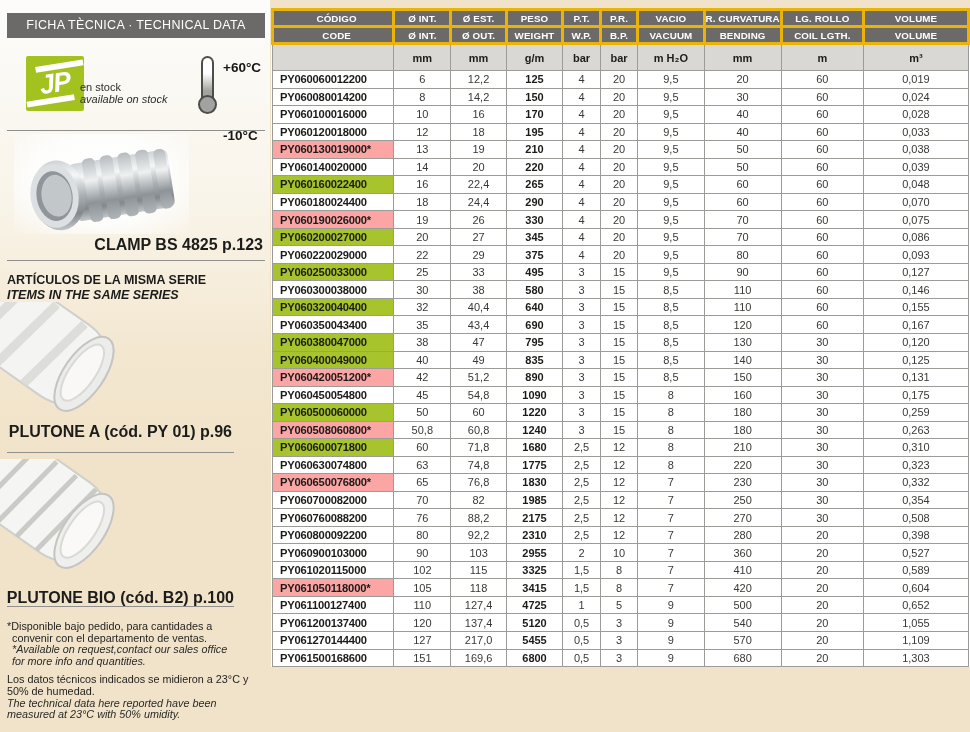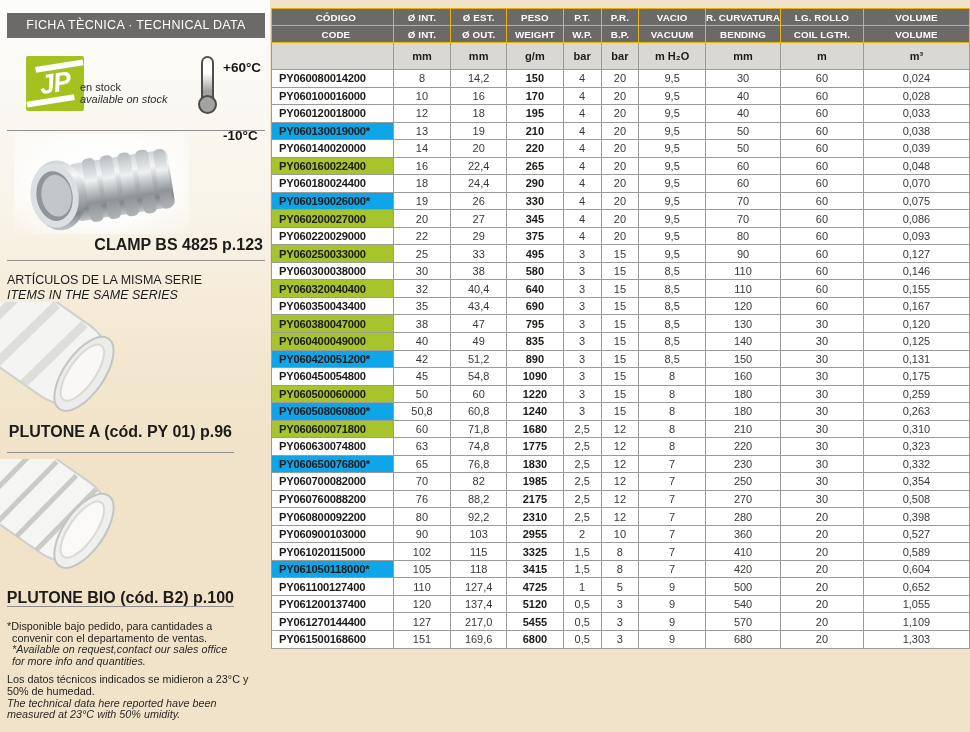--- a/index.html
+++ b/index.html
@@ -53,53 +53,53 @@
   #div1 { top: 130px; width: 258px; }
   #div2 { top: 260px; width: 258px; }
   #div3 { top: 452px; width: 227px; }
   #div4 { top: 606px; width: 227px; }
 
   .caption { position: absolute; font-weight: bold; font-size: 16px; color: #1c1c1a; white-space: nowrap; }
   #cap-clamp { top: 236px; right: 7px; }
   #cap-h1 { top: 423px; right: 38px; }
   #cap-h2 { top: 589px; right: 36px; }
 
-  .series-title { position: absolute; left: 7px; top: 273px; font-weight: normal; font-size: 12.5px; color: #1c1c1a; line-height: 15px; }
+  .series-title { position: absolute; left: 7px; top: 273px; font-weight: bold; font-size: 12.5px; color: #1c1c1a; line-height: 15px; }
   .series-title .en { font-style: italic; }
 
   .art { position: absolute; }
   #art-clamp { left: 14px; top: 134px; width: 175px; height: 100px;
     background: radial-gradient(ellipse at 50% 45%, #ffffff 0%, #fdfdfc 55%, rgba(253,253,252,0) 100%); }
   #art-h1 { left: 0px; top: 302px; width: 152px; height: 134px; }
   #art-h2 { left: 0px; top: 459px; width: 152px; height: 134px; }
 
   
   #footnotes { position: absolute; left: 7px; top: 621px; width: 254px; font-size: 10.8px; color: #1f1f1d; line-height: 11.6px; }
   .footnote-group { margin-bottom: 7px; }
   .fn-line.it { font-style: italic; color: #2a2a28; }
   .fn-line.ind { padding-left: 5px; }
 
   
   .table-wrap { position: absolute; left: 271px; top: 8px; }
   table { border-collapse: collapse; background: #fff; table-layout: fixed; border: 1px solid #8f8f8d; }
   th, td { border: 1px solid #9b9b97; padding: 0; white-space: nowrap; overflow: hidden; vertical-align: middle; }
   thead tr.dark th {
     background: #6b6a68; color: #fff; font-size: 9.8px; font-weight: bold;
-    height: 17px; text-align: center; border: 1px solid #eab308; letter-spacing: .1px;
+    height: 17px; text-align: center; border: 3px solid #eab308; letter-spacing: .1px;
   }
   thead tr.units td {
     background: #d9d8d4; font-weight: bold; font-size: 11px; color: #1c1c1a;
     height: 27px; text-align: center;
   }
   th.first, td.first { text-align: left; padding-left: 7px; }
   tbody td { height: 17.54px; font-size: 11px; text-align: center; color: #383836; }
   tbody td.code { text-align: left; padding-left: 7px; font-weight: bold; font-size: 11.2px; color: #1b1b19; letter-spacing: -.2px; }
   tbody td.peso { font-weight: bold; color: #1b1b19; }
   .hl-green { background: #a7c42c; }
-  .hl-beige { background: #0ea5e9; }
+  .hl-beige { background: #fca5a5; }
 </style>
 </head>
 <body>
 
 <div class="sidebar">
 
   <div class="side-header">FICHA TÈCNICA · TECHNICAL DATA</div>
 
   <div class="jp-logo">
     <div class="jp-inner">
@@ -268,20 +268,32 @@
           <td>bar</td>
           <td>bar</td>
           <td>m H₂O</td>
           <td>mm</td>
           <td>m</td>
           <td>m³</td>
         </tr>
       </thead>
     <tbody id="tbody">
         <tr>
+          <td class="code first">PY060060012200</td>
+          <td>6</td>
+          <td>12,2</td>
+          <td class="peso">125</td>
+          <td>4</td>
+          <td>20</td>
+          <td>9,5</td>
+          <td>20</td>
+          <td>60</td>
+          <td>0,019</td>
+        </tr>
+        <tr>
           <td class="code first">PY060080014200</td>
           <td>8</td>
           <td>14,2</td>
           <td class="peso">150</td>
           <td>4</td>
           <td>20</td>
           <td>9,5</td>
           <td>30</td>
           <td>60</td>
           <td>0,024</td>

